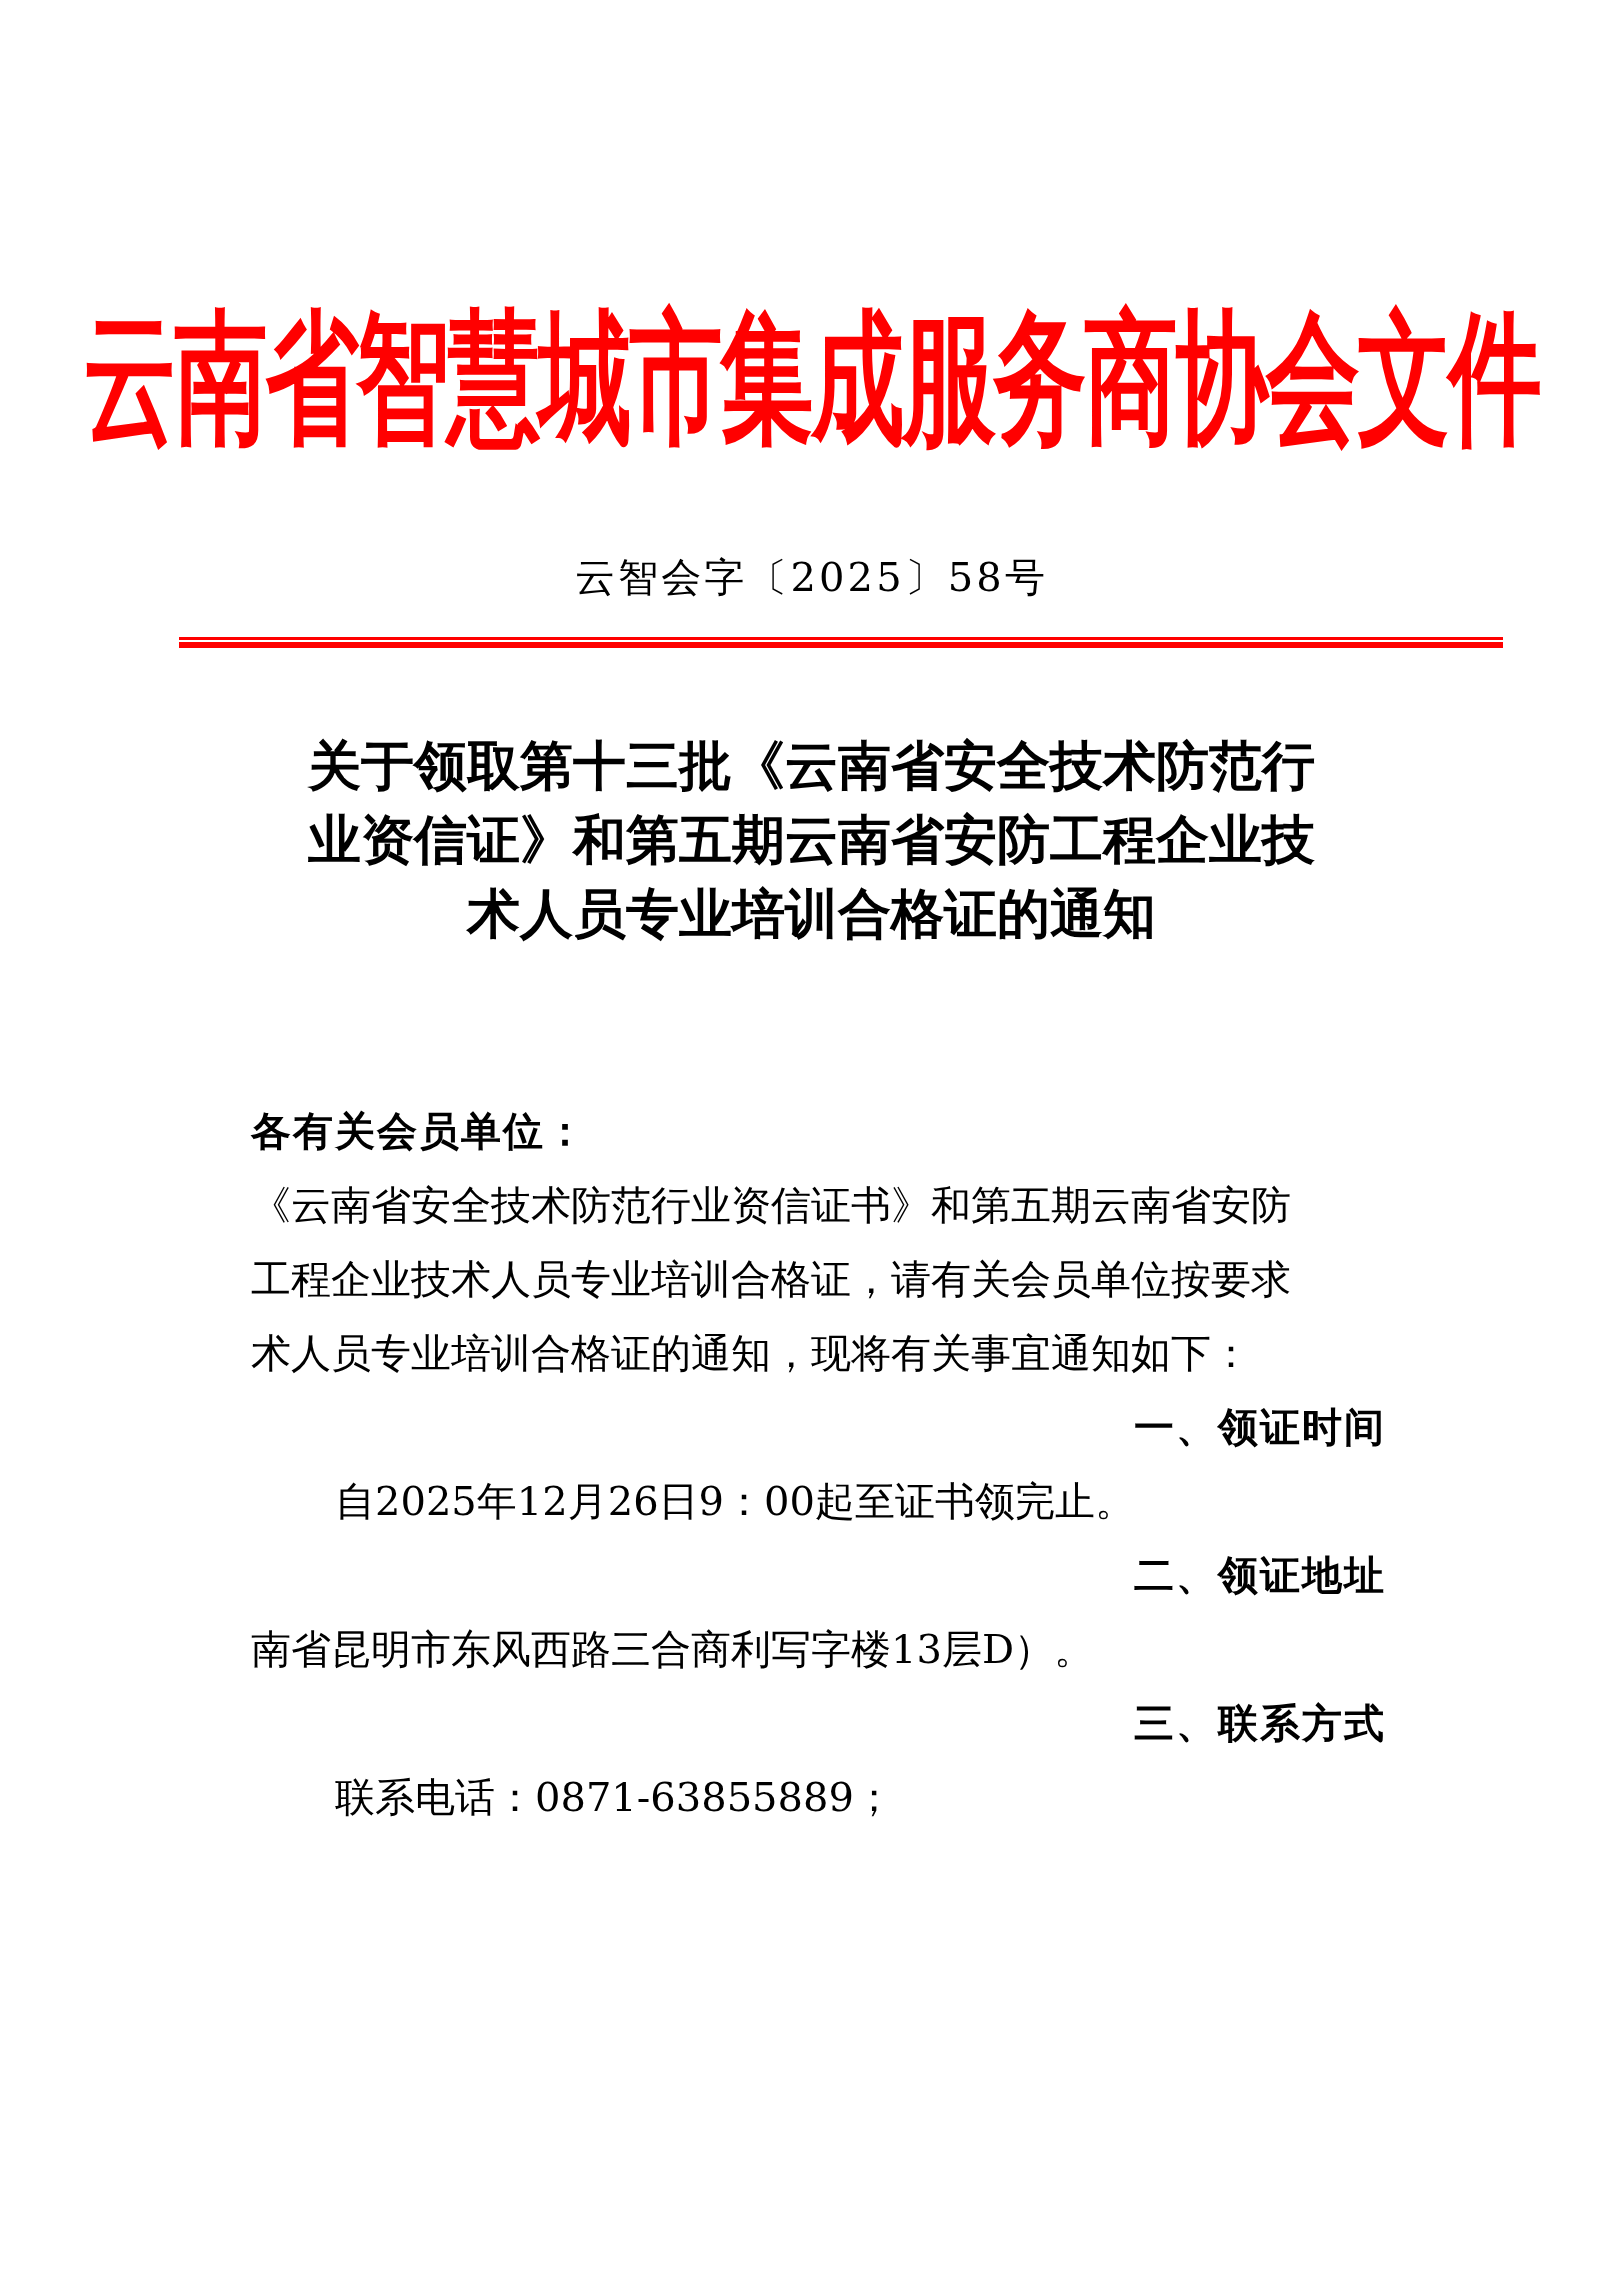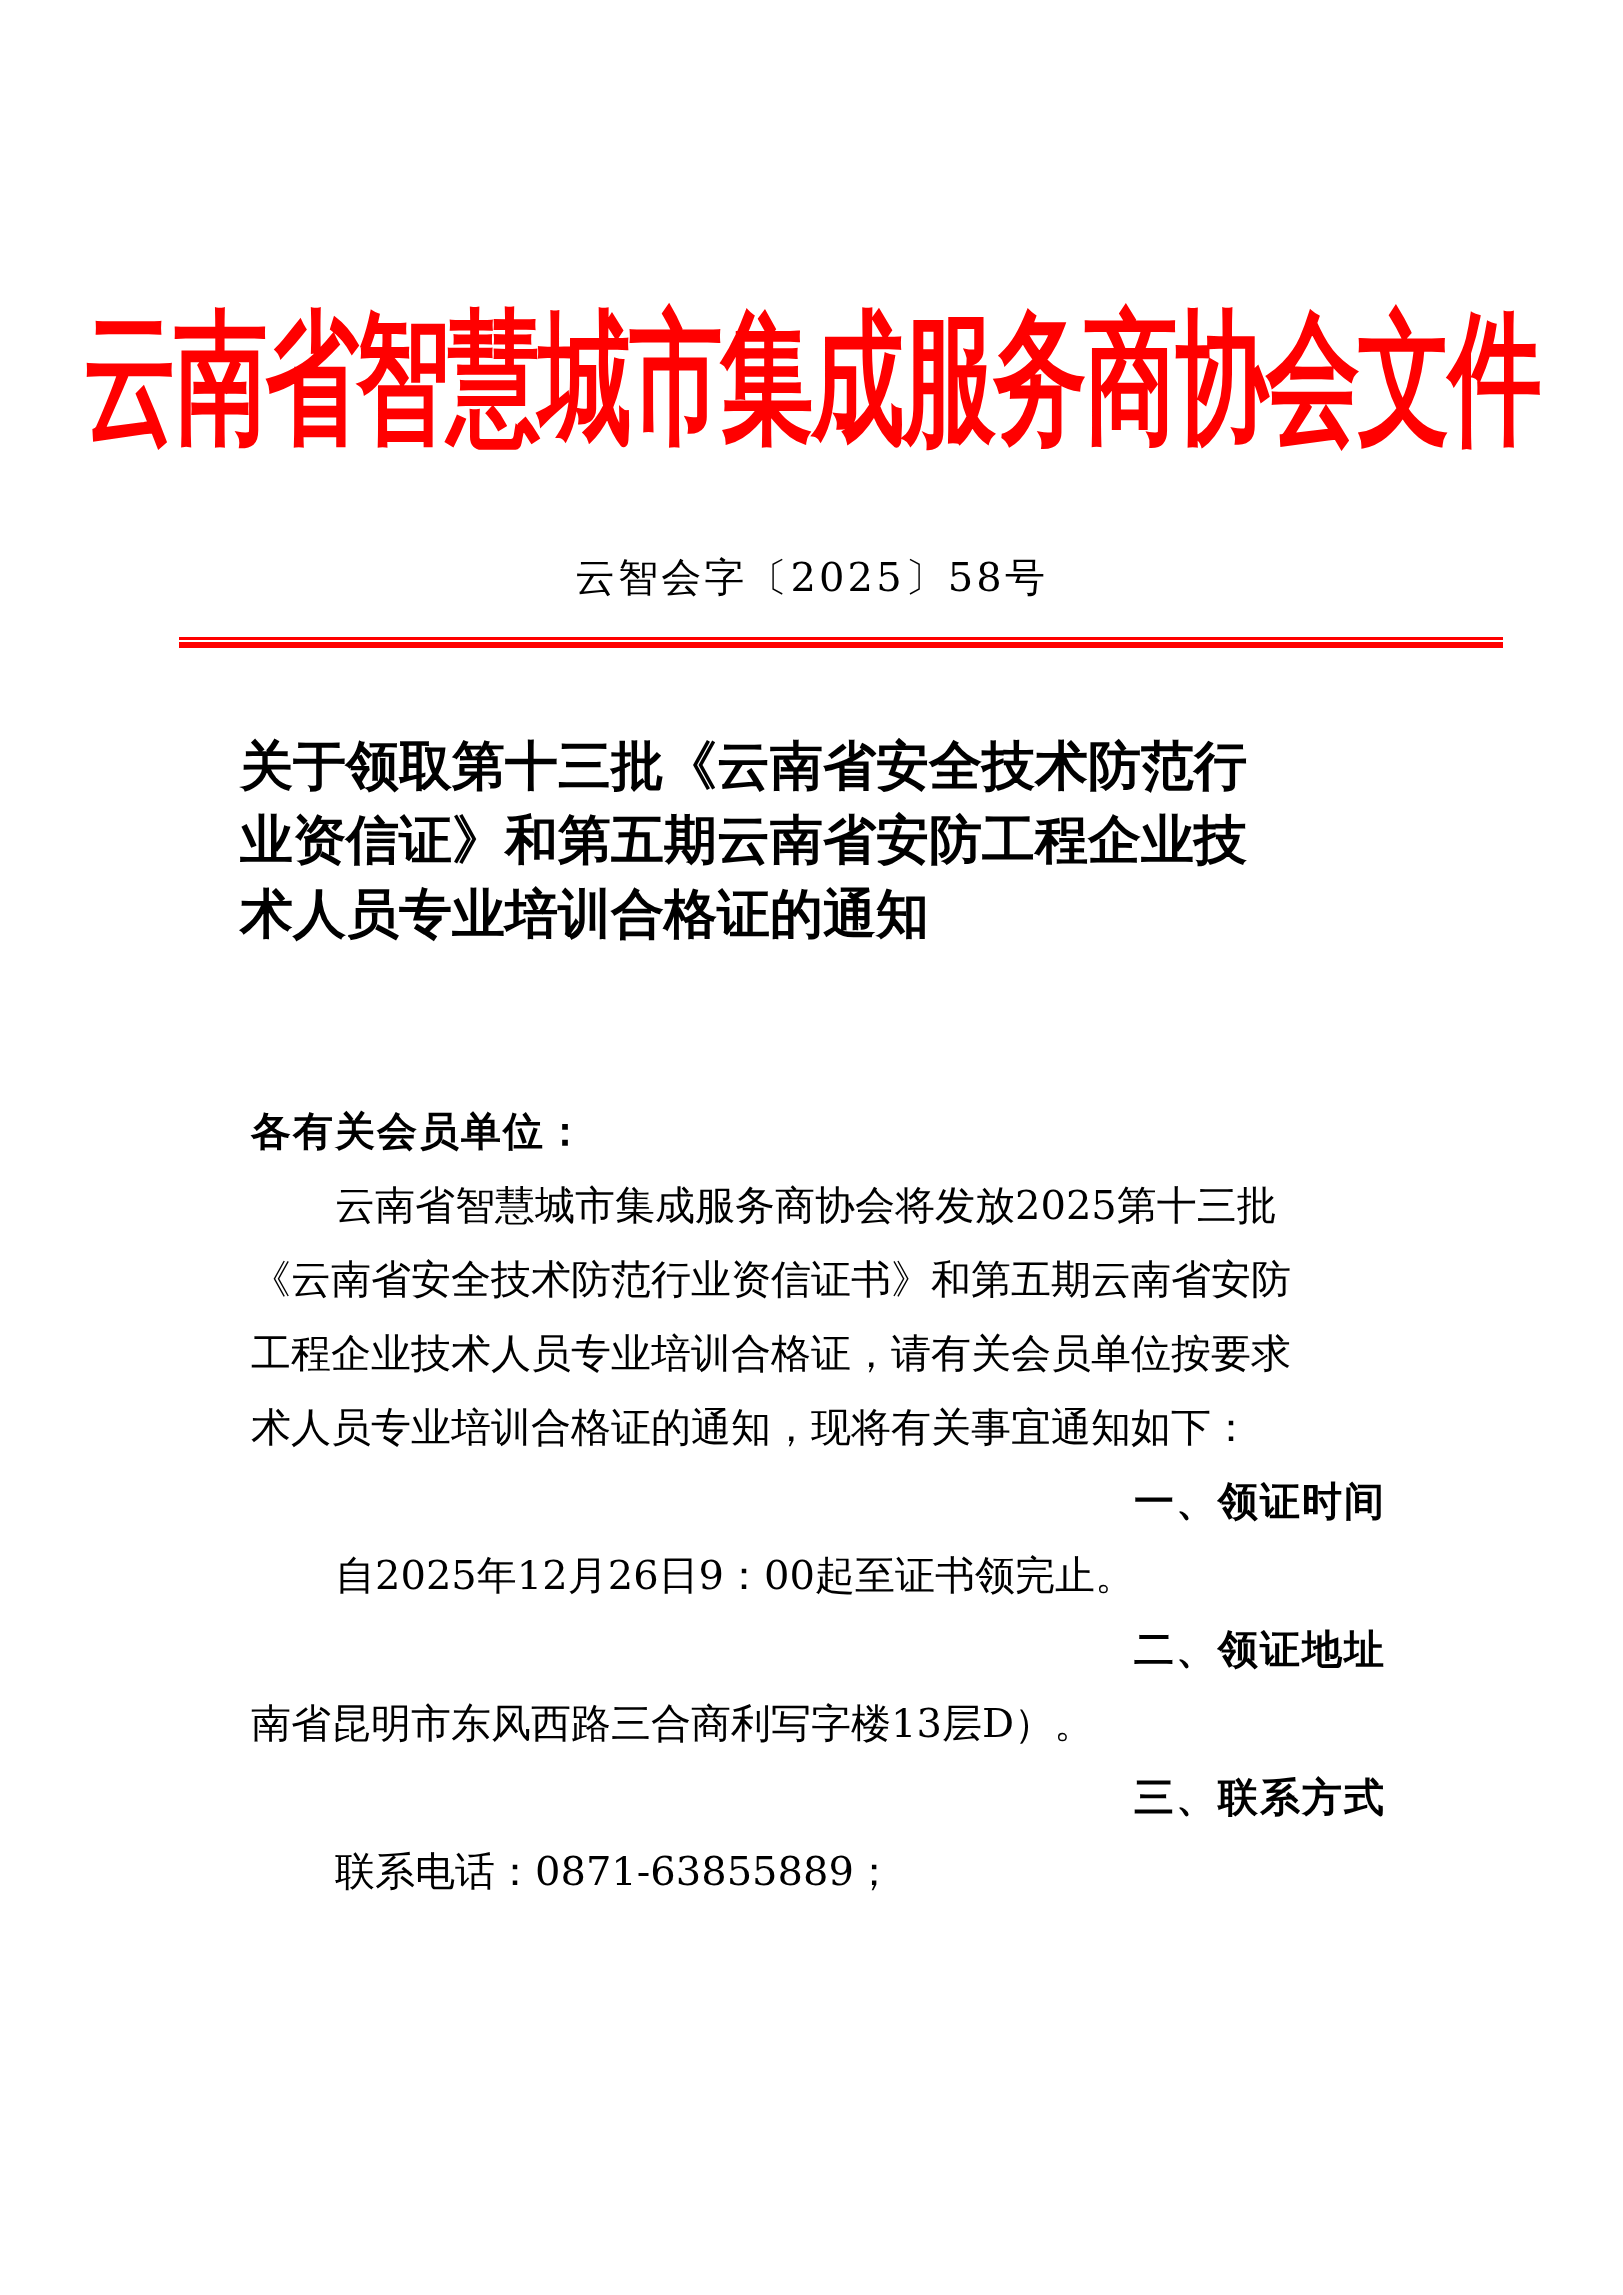--- a/index.html
+++ b/index.html
@@ -19,20 +19,21 @@
     left: 0; width: 1623px; top: 552px; text-align: center;
     font-size: 40px; line-height: 51px; letter-spacing: 3.1px;
     white-space: nowrap;
   }
   .red-line-thin { left: 179px; width: 1324px; top: 637px; height: 2.6px; background: #ff0000; }
   .red-line-thick { left: 179px; width: 1324px; top: 642px; height: 5.6px; background: #ff0000; }
   .title {
     left: 240px; width: 1143px; top: 729px;
     font-family: "DejaVu Sans", "Liberation Sans", sans-serif;
     font-weight: bold; font-size: 53px; line-height: 74px;
+    text-align: center;
   }
   .title div { white-space: nowrap; }
   .body-block {
     left: 251px; width: 1135px; top: 1094px;
     font-size: 40px; line-height: 74px;
   }
   .salutation { font-family: "DejaVu Sans", "Liberation Sans", sans-serif; font-weight: bold; letter-spacing: 2px; }
   .section-head { padding-left: 84px; font-family: "DejaVu Sans", "Liberation Sans", sans-serif; font-weight: bold; letter-spacing: 2px; text-align: right; }
   .line { white-space: nowrap; }
   .indent { padding-left: 84px; }
@@ -50,21 +51,20 @@
 <div class="abs title">
   <div>关于领取第十三批《云南省安全技术防范行</div>
   <div>业资信证》和第五期云南省安防工程企业技</div>
   <div>术人员专业培训合格证的通知</div>
 </div>
 
 <div class="abs body-block">
   <div class="salutation">各有关会员单位：</div>
 
   <div>
-    <div class="line indent">云南省智慧城市集成服务商协会将发放2025第十三批</div>
     <div class="line">《云南省安全技术防范行业资信证书》和第五期云南省安防</div>
     <div class="line">工程企业技术人员专业培训合格证，请有关会员单位按要求</div>
     <div class="line">术人员专业培训合格证的通知，现将有关事宜通知如下：</div>
   </div>
 
   <div class="section-head">一、领证时间</div>
   <div class="line indent">自2025年12月26日9：00起至证书领完止。</div>
 
   <div class="section-head">二、领证地址</div>
   <div class="line">南省昆明市东风西路三合商利写字楼13层D）。</div>

